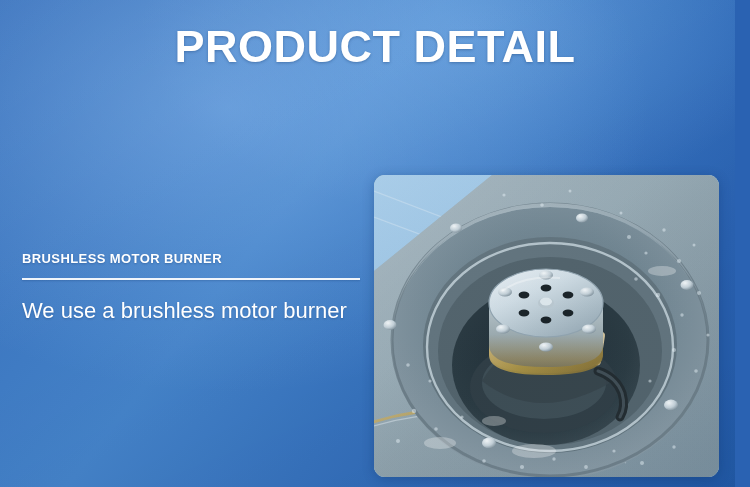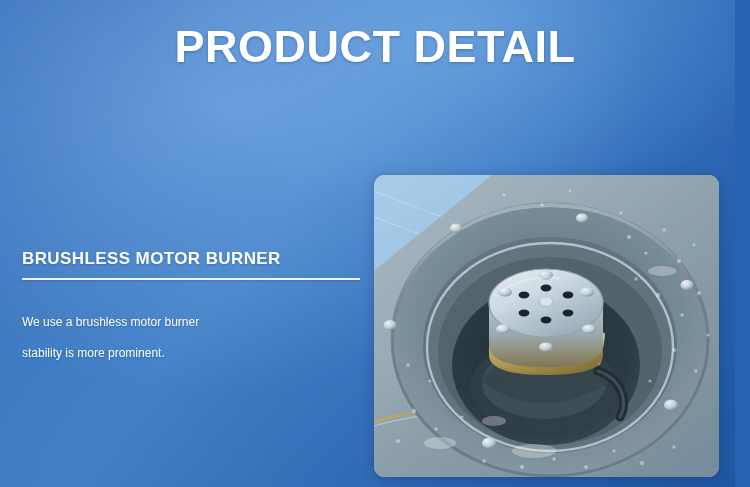--- a/index.html
+++ b/index.html
@@ -28,30 +28,30 @@
     display:block;color:#ffffff;font-weight:bold;
     font-size:45px;line-height:50px;letter-spacing:0.5px;
     text-shadow:0 1px 3px rgba(12,45,95,0.35);
   }
 
   
   .copy{
     position:absolute;left:22px;top:246px;width:340px;z-index:5;
   }
   .subhead{
-    color:#ffffff;font-size:17px;font-weight:bold;letter-spacing:0.4px;
+    color:#ffffff;font-size:13px;font-weight:bold;letter-spacing:0.4px;
     line-height:26px;white-space:nowrap;
     text-shadow:0 1px 2px rgba(12,45,95,0.3);
   }
   .rule{
     margin-top:6px;width:338px;height:2px;background:#ffffff;opacity:0.92;
     box-shadow:0 1px 2px rgba(12,45,95,0.25);
   }
   .body-copy{
-    margin-top:27px;color:#ffffff;font-size:12px;line-height:31px;
+    margin-top:15px;color:#ffffff;font-size:22px;line-height:31px;
     text-shadow:0 1px 2px rgba(12,45,95,0.3);
   }
   .body-copy span{display:block;white-space:nowrap;}
 
   
   .photo{
     position:absolute;left:374px;top:175px;width:345px;height:302px;
     border-radius:11px;overflow:hidden;z-index:4;
     box-shadow:0 2px 12px rgba(10,40,90,0.30);
     background:#6f8490;
@@ -65,21 +65,20 @@
 
   <div class="title-block">
     <span class="title-line">PRODUCT DETAIL</span>
   </div>
 
   <div class="copy">
     <div class="subhead">BRUSHLESS MOTOR BURNER</div>
     <div class="rule"></div>
     <div class="body-copy">
       <span>We use a brushless motor burner</span>
-      <span>stability is more prominent.</span>
     </div>
   </div>
 
   <div class="photo">
     <svg viewBox="0 0 345 302" preserveAspectRatio="xMidYMid slice">
       <defs>
         <linearGradient id="sky" x1="0" y1="0" x2="0.7" y2="1">
           <stop offset="0" stop-color="#a8cdea"></stop>
           <stop offset="1" stop-color="#7fb0d8"></stop>
         </linearGradient>

